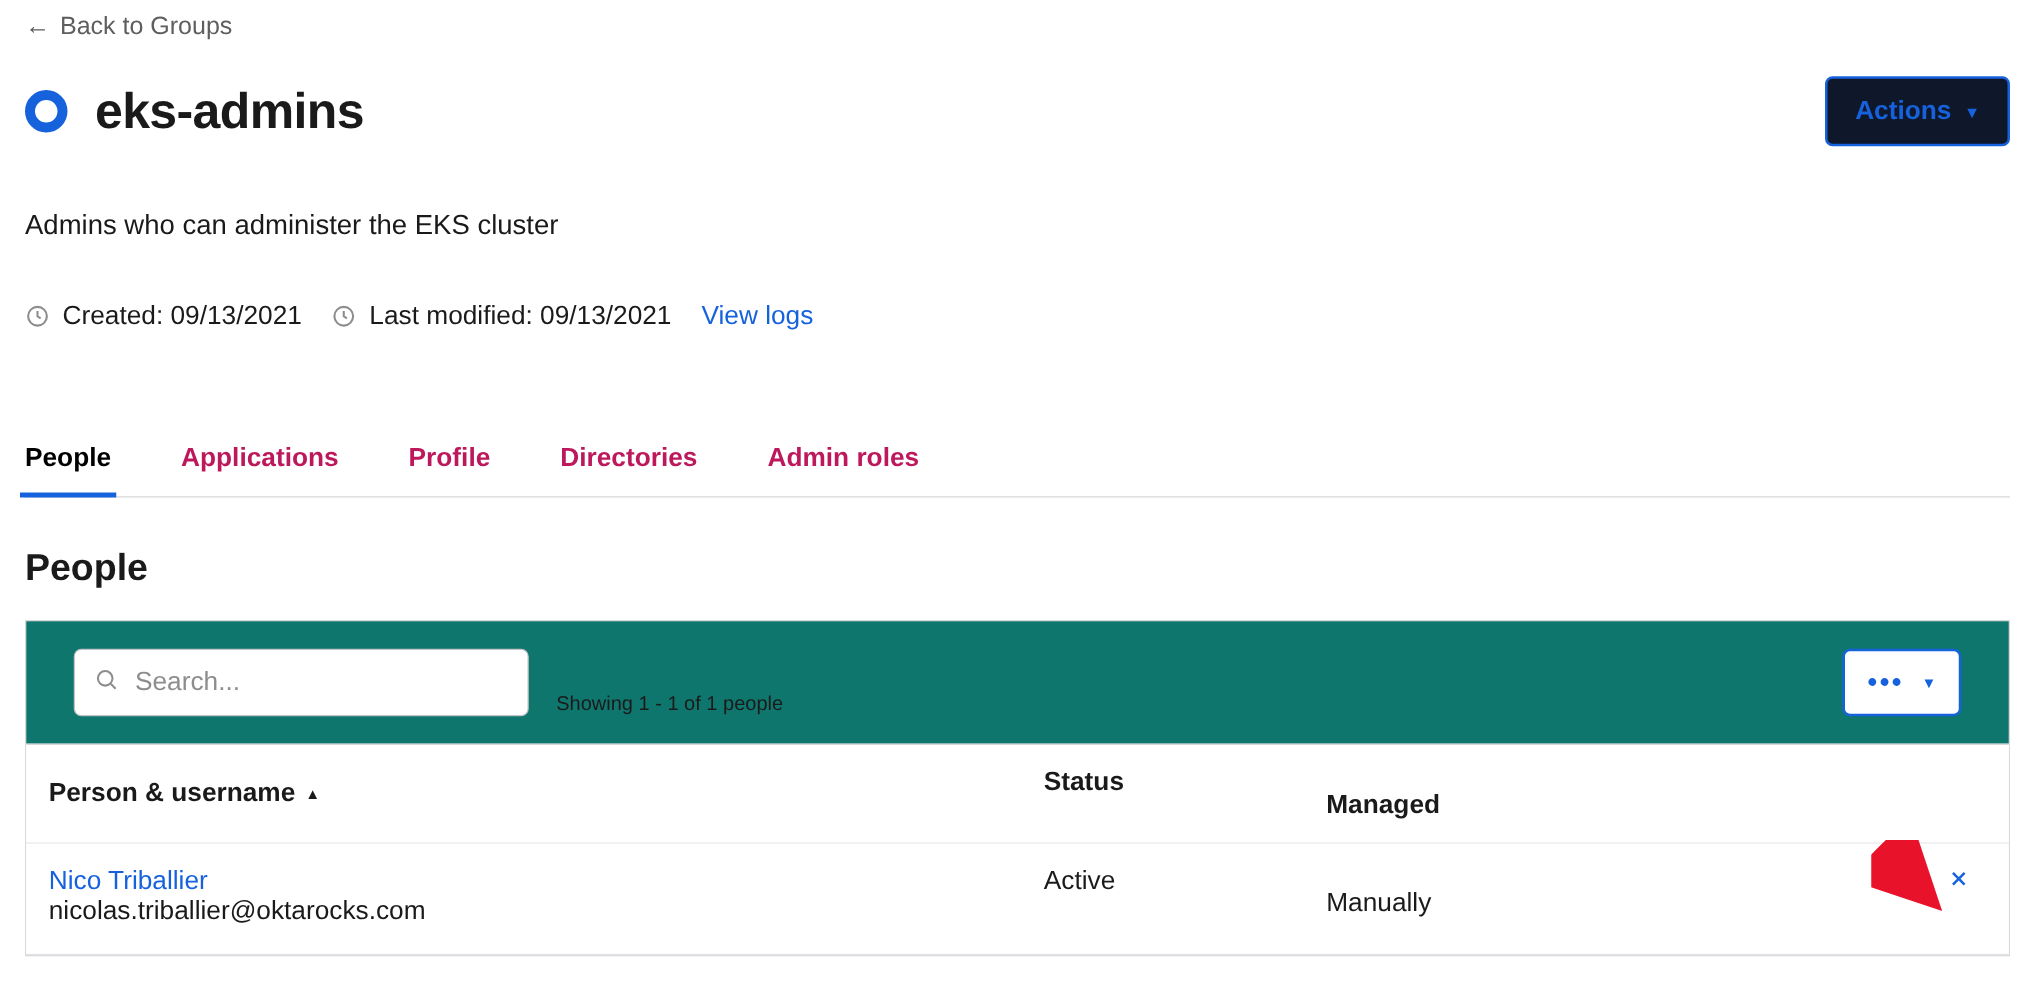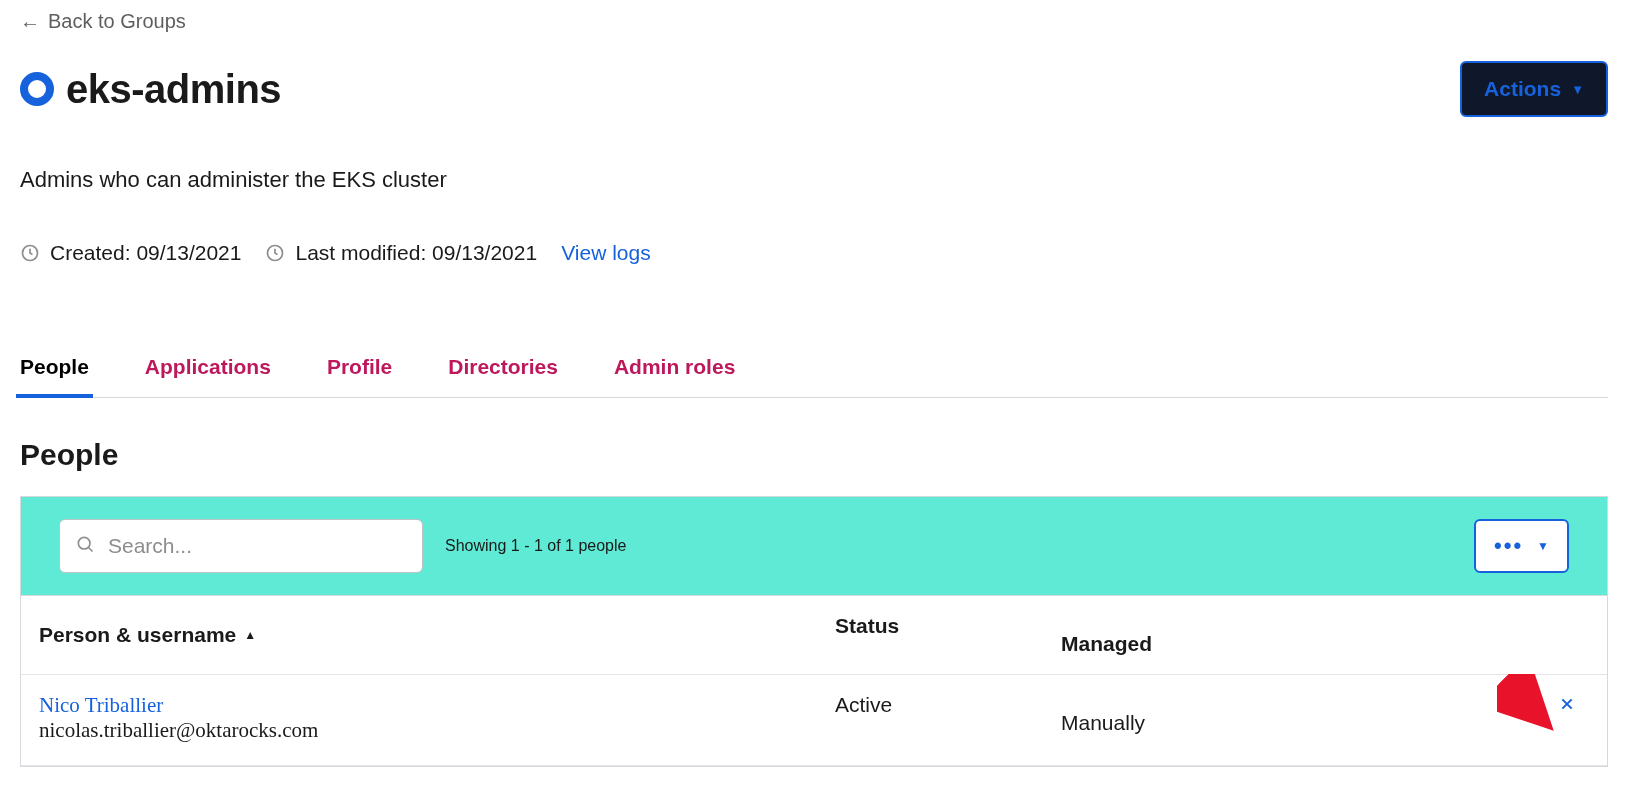--- a/index.html
+++ b/index.html
@@ -23,21 +23,21 @@
 
     .title-row {
       display: flex;
       justify-content: space-between;
       align-items: center;
       margin-top: 28px;
     }
     .title-left {
       display: flex;
       align-items: center;
-      gap: 12px;
+      gap: 22px;
     }
     .group-icon {
       width: 34px;
       height: 34px;
       border: 8px solid #1662dd;
       border-radius: 50%;
     }
     .page-title {
       font-size: 40px;
       font-weight: 700;
@@ -114,24 +114,24 @@
       margin-top: 40px;
       font-size: 30px;
       font-weight: 700;
     }
 
     .panel {
       margin-top: 24px;
       border: 1px solid #d7d7dc;
     }
     .panel-header {
-      background: #5eead4;
+      background: #0f766e;
       padding: 22px 38px;
       display: flex;
-      align-items: center;
+      align-items: flex-end;
       gap: 22px;
     }
     .search-wrap {
       position: relative;
       width: 364px;
     }
     .search-input {
       width: 100%;
       border: 1px solid #c1c1c8;
       border-radius: 6px;
@@ -300,21 +300,21 @@
     <div class="col-person">
       <span>Person &amp; username</span>
       <span class="sort-caret">▲</span>
     </div>
     <div class="col-status">Status</div>
     <div class="col-managed">Managed</div>
     <div class="col-action"></div>
   </div>
 
   <div class="table-row">
-    <div class="col-person" style="display:block;font-family:Liberation Serif, serif;">
+    <div class="col-person" style="display:block;">
       <a class="person-name">Nico Triballier</a>
       <div class="person-email">nicolas.triballier@oktarocks.com</div>
     </div>
     <div class="col-status">Active</div>
     <div class="col-managed">Manually</div>
     <div class="col-action">
       <span class="remove-x">
         <svg width="16" height="16" viewBox="0 0 24 24" stroke="#1662dd" stroke-width="3" fill="none">
             <line x1="5" y1="5" x2="19" y2="19"></line>
             <line x1="19" y1="5" x2="5" y2="19"></line>

